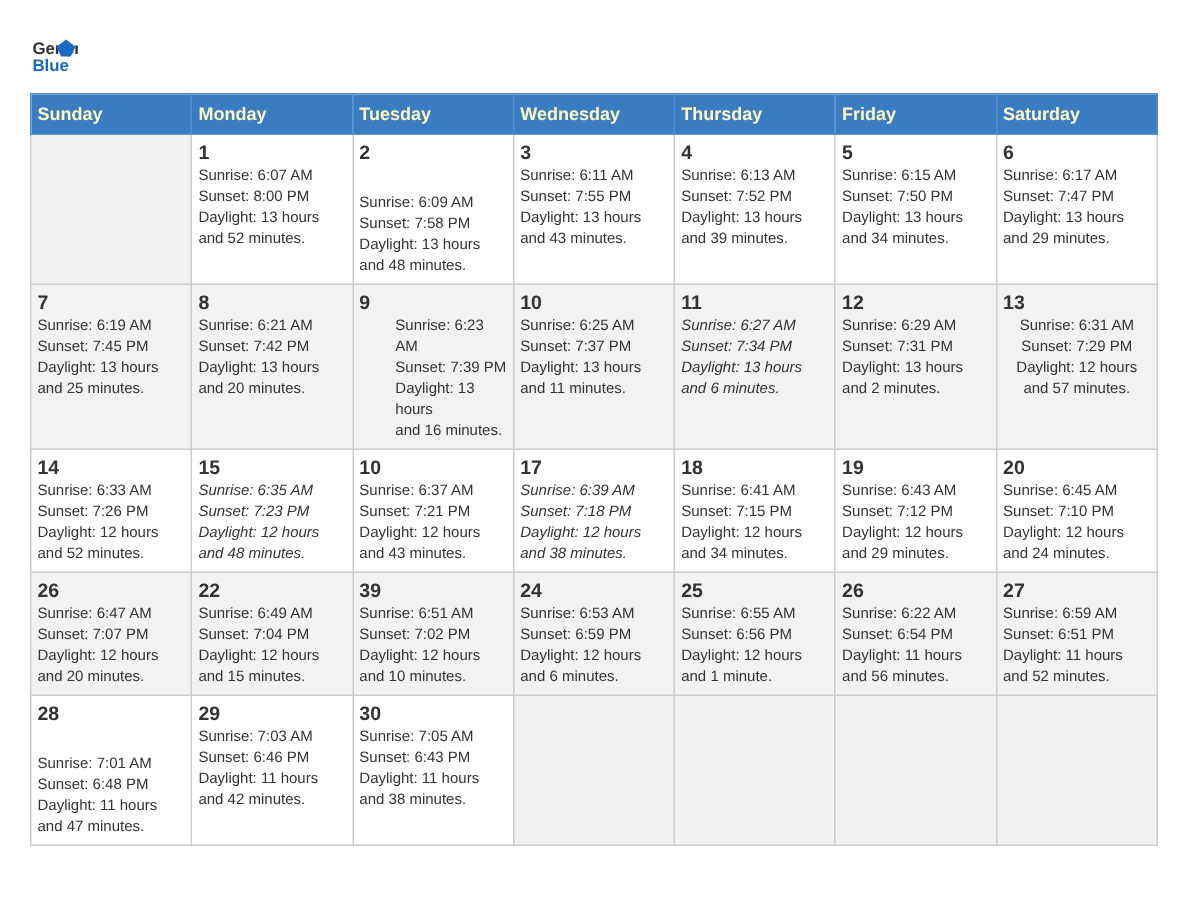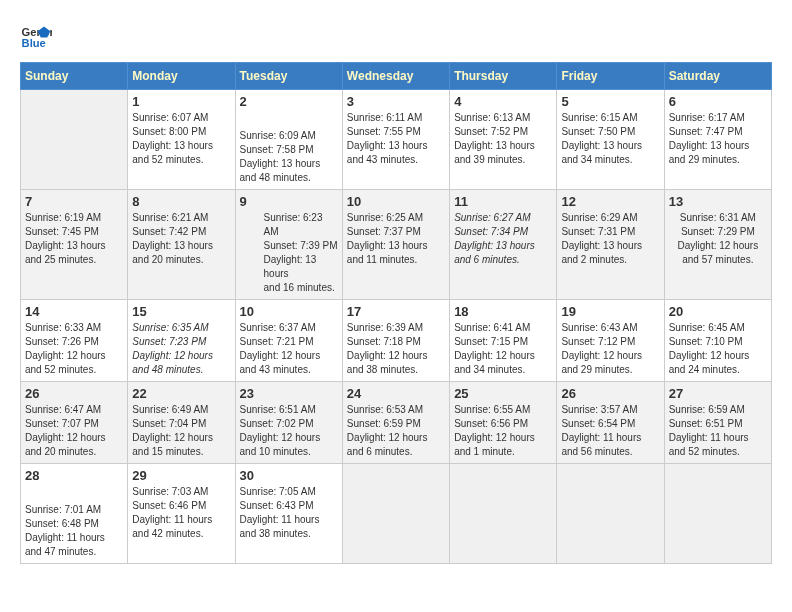--- a/index.html
+++ b/index.html
@@ -230,21 +230,21 @@
         </td>
         <td>
           <span class="day-num">10</span>
           <div class="day-info" style="white-space: pre-line;">Sunrise: 6:37 AM
 Sunset: 7:21 PM
 Daylight: 12 hours
 and 43 minutes.</div>
         </td>
         <td>
           <span class="day-num">17</span>
-          <div class="day-info" style="white-space: pre-line;">Sunrise: 6:39 AM
+          <div class="day-info" style="white-space: pre-line; font-style: italic;">Sunrise: 6:39 AM
 Sunset: 7:18 PM
 Daylight: 12 hours
 and 38 minutes.</div>
         </td>
         <td>
           <span class="day-num">18</span>
           <div class="day-info" style="white-space: pre-line;">Sunrise: 6:41 AM
 Sunset: 7:15 PM
 Daylight: 12 hours
 and 34 minutes.</div>
@@ -273,21 +273,21 @@
 and 20 minutes.</div>
         </td>
         <td>
           <span class="day-num">22</span>
           <div class="day-info" style="white-space: pre-line;">Sunrise: 6:49 AM
 Sunset: 7:04 PM
 Daylight: 12 hours
 and 15 minutes.</div>
         </td>
         <td>
-          <span class="day-num">23</span>
+          <span class="day-num">39</span>
           <div class="day-info" style="white-space: pre-line;">Sunrise: 6:51 AM
 Sunset: 7:02 PM
 Daylight: 12 hours
 and 10 minutes.</div>
         </td>
         <td>
           <span class="day-num">24</span>
           <div class="day-info" style="white-space: pre-line;">Sunrise: 6:53 AM
 Sunset: 6:59 PM
 Daylight: 12 hours
@@ -295,21 +295,21 @@
         </td>
         <td>
           <span class="day-num">25</span>
           <div class="day-info" style="white-space: pre-line;">Sunrise: 6:55 AM
 Sunset: 6:56 PM
 Daylight: 12 hours
 and 1 minute.</div>
         </td>
         <td>
           <span class="day-num">26</span>
-          <div class="day-info" style="white-space: pre-line;">Sunrise: 3:57 AM
+          <div class="day-info" style="white-space: pre-line;">Sunrise: 6:22 AM
 Sunset: 6:54 PM
 Daylight: 11 hours
 and 56 minutes.</div>
         </td>
         <td>
           <span class="day-num">27</span>
           <div class="day-info" style="white-space: pre-line;">Sunrise: 6:59 AM
 Sunset: 6:51 PM
 Daylight: 11 hours
 and 52 minutes.</div>

